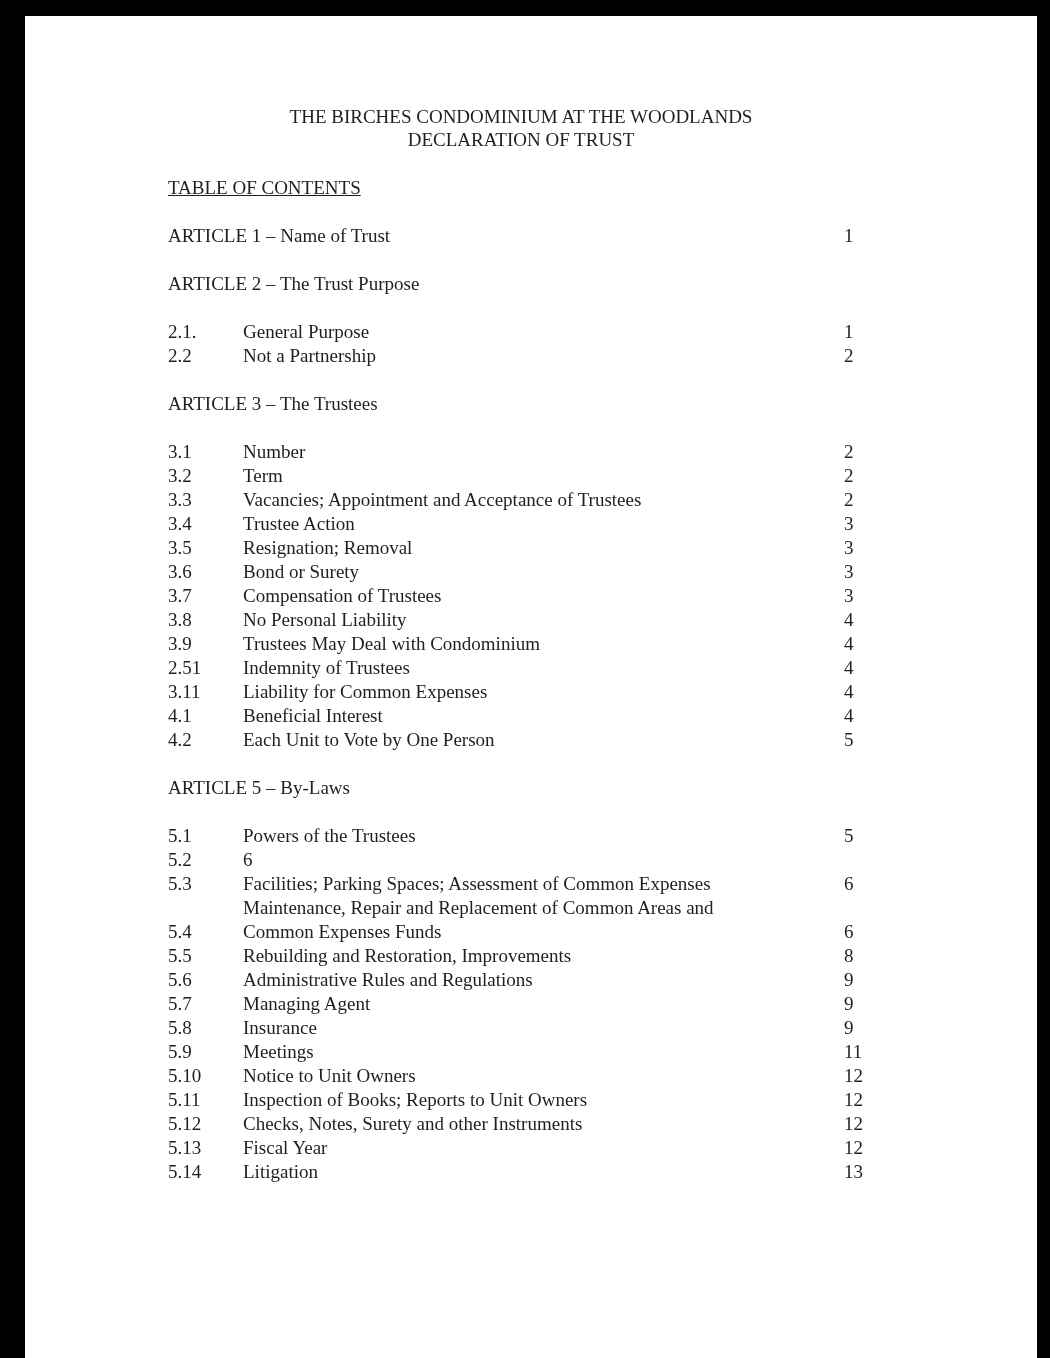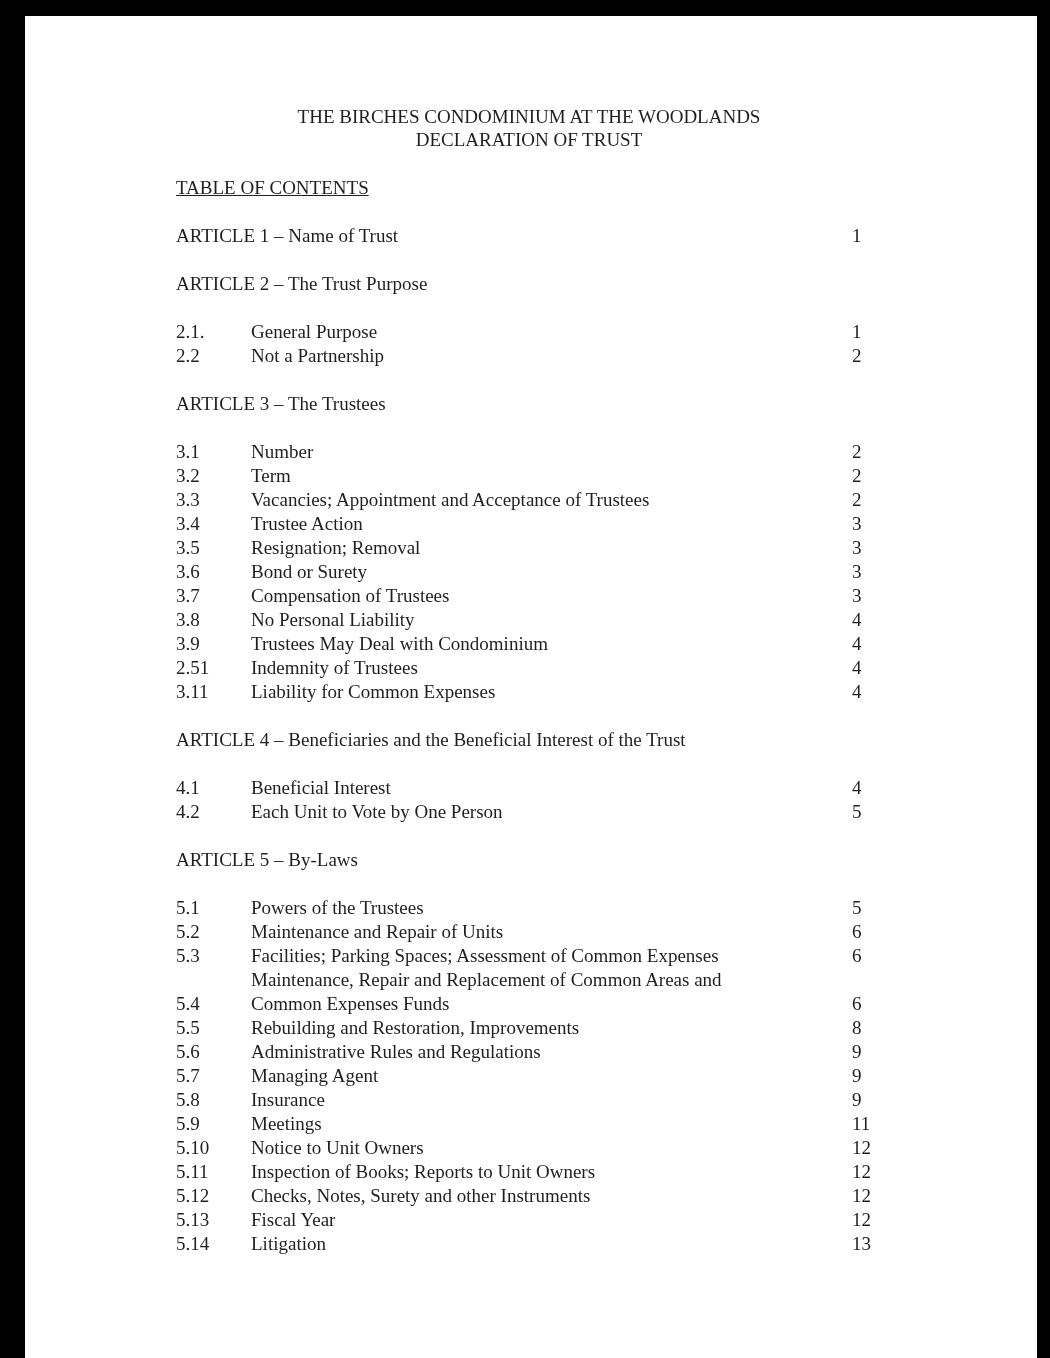--- a/index.html
+++ b/index.html
@@ -15,21 +15,21 @@
     color: #1f1f1f;
     overflow: hidden;
   }
   .scan-bar { position: absolute; background: #000; z-index: 5; }
   .scan-bar.top   { top: 0; left: 0; width: 1050px; height: 16px; }
   .scan-bar.left  { top: 0; left: 0; width: 25px; height: 1358px; }
   .scan-bar.right { top: 0; right: 0; width: 13px; height: 1358px; }
 
   .page {
     position: absolute;
-    left: 176px;
+    left: 168px;
     top: 105px;
     width: 706px;
     font-size: 19px;
     line-height: 24px;
   }
 
   .title-block { text-align: center; }
   .title-line { line-height: 23px; }
 
   .toc-heading {
@@ -180,23 +180,20 @@
           <div class="item-row">
             <span class="item-num">3.11</span>
             <span class="item-label">
               <div>Liability for Common Expenses</div>
             </span>
             <span class="page-num">4</span>
           </div>
         </div>
       </div>
       <div class="section">
-        <div class="section-heading">
-          <span class="heading-text">ARTICLE 4 – Beneficiaries and the Beneficial Interest of the Trust</span>
-        </div>
         <div class="item-list">
           <div class="item-row">
             <span class="item-num">4.1</span>
             <span class="item-label">
               <div>Beneficial Interest</div>
             </span>
             <span class="page-num">4</span>
           </div>
           <div class="item-row">
             <span class="item-num">4.2</span>
@@ -214,23 +211,20 @@
         <div class="item-list">
           <div class="item-row">
             <span class="item-num">5.1</span>
             <span class="item-label">
               <div>Powers of the Trustees</div>
             </span>
             <span class="page-num">5</span>
           </div>
           <div class="item-row">
             <span class="item-num">5.2</span>
-            <span class="item-label">
-              <div>Maintenance and Repair of Units</div>
-            </span>
             <span class="page-num">6</span>
           </div>
           <div class="item-row">
             <span class="item-num">5.3</span>
             <span class="item-label">
               <div>Facilities; Parking Spaces; Assessment of Common Expenses</div>
               <div>Maintenance, Repair and Replacement of Common Areas and</div>
             </span>
             <span class="page-num">6</span>
           </div>

